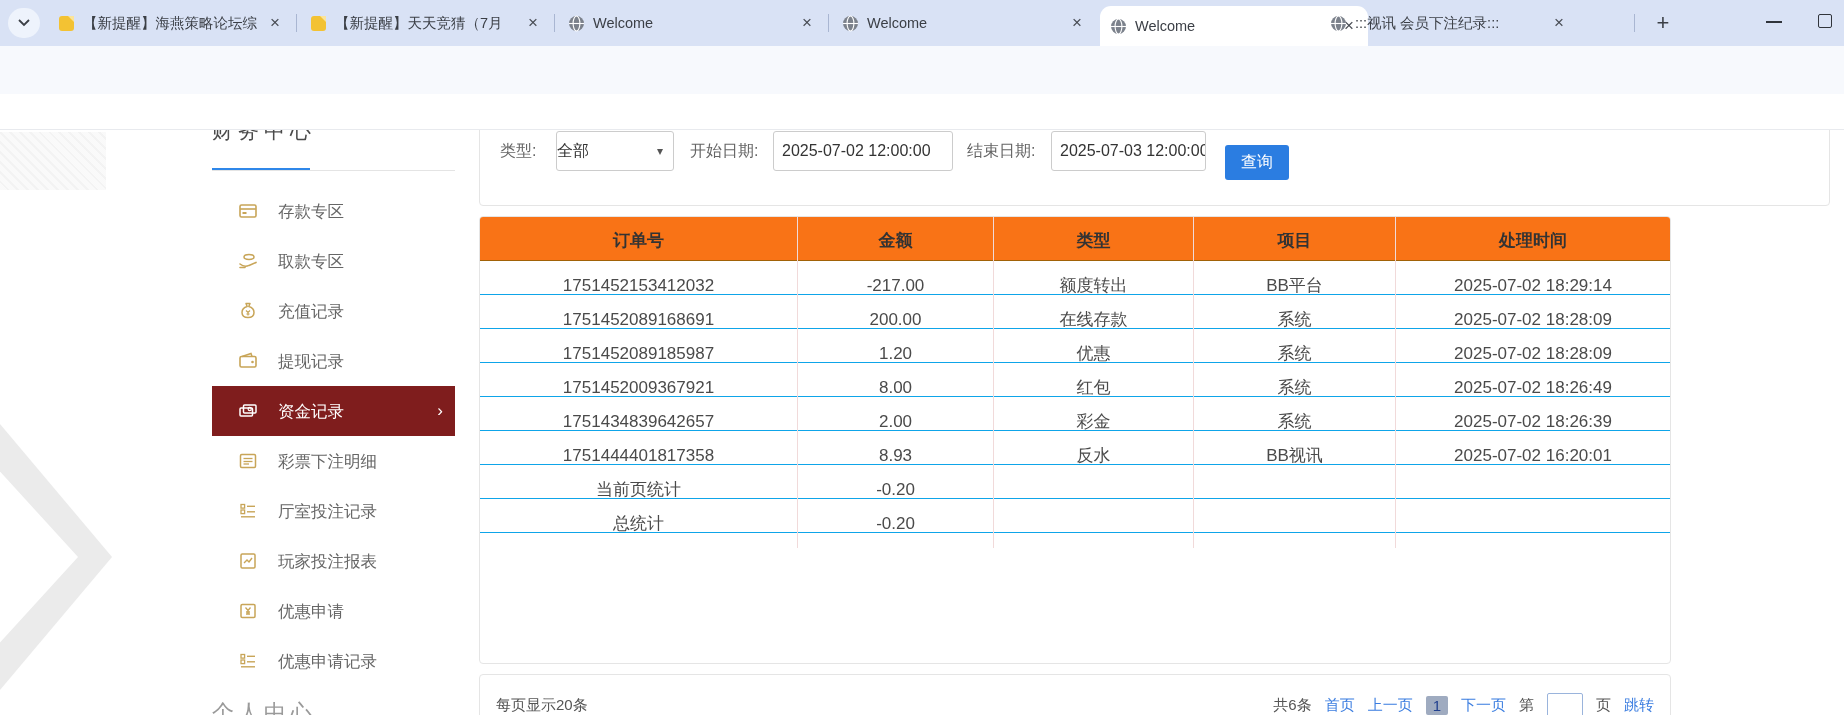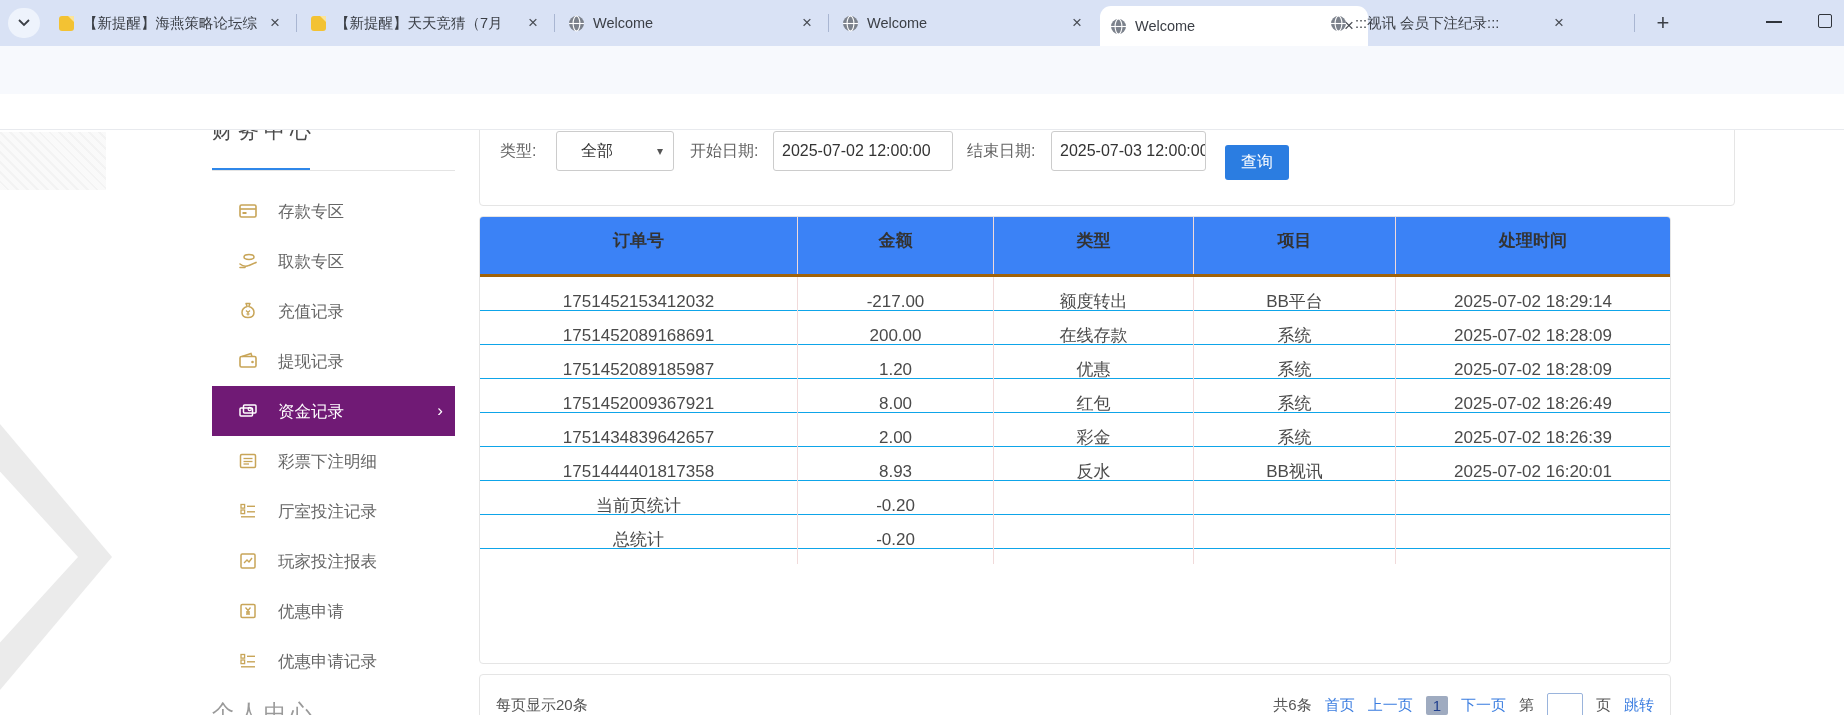--- a/index.html
+++ b/index.html
@@ -50,44 +50,44 @@
 
   
   #sb-header-clip{position:absolute;left:212px;top:0;width:150px;height:22px;overflow:hidden}
   #sb-header-clip span{display:block;transform:translateY(-13px);font-size:21px;color:#4a4a4a;letter-spacing:5px}
   #sb-underline{position:absolute;left:212px;top:38px;width:98px;height:3px;background:#2f87e9}
   #sb-line{position:absolute;left:212px;top:40px;width:243px;height:1px;background:#e4e4e4}
   #sb-menu{position:absolute;left:212px;top:56px;width:243px}
   .sb-item{position:relative;height:50px}
   .sb-item .sb-ic{position:absolute;left:26px;top:15px;width:20px;height:20px}
   .sb-item .sb-label{position:absolute;left:66px;top:0;line-height:50px;font-size:16.5px;color:#666}
-  .sb-item.active{background:#701a75}
+  .sb-item.active{background:#7f1d1d}
   .sb-item.active .sb-label{color:#fff}
   .sb-chevron{position:absolute;right:12px;top:0;line-height:50px;font-size:17px;color:#fff}
   #sb-footer{position:absolute;left:212px;top:568px;font-size:22px;color:#9a9a9a;letter-spacing:4px}
 
   
-  #filter-card{position:absolute;left:479px;top:-16px;width:1256px;height:92px;background:#fff;
+  #filter-card{position:absolute;left:479px;top:-16px;width:1351px;height:92px;background:#fff;
                border:1px solid #e5e5e5;border-radius:4px}
   .f-label{position:absolute;top:16px;height:40px;line-height:40px;font-size:16px;color:#666}
   .f-box{position:absolute;top:16px;height:40px;border:1px solid #ccc;border-radius:3px;background:#fff;
          font-size:16px;color:#333}
-  #type-select{width:118px;line-height:38px;padding-left:24px}
+  #type-select{width:118px;line-height:38px;padding-left:0}
   #type-select .sel-arrow{position:absolute;right:10px;top:0;line-height:38px;font-size:12px;color:#555}
   .f-input{padding-left:8px;font-family:"Liberation Sans","DejaVu Sans",sans-serif}
   #query-btn{position:absolute;left:745px;top:30px;width:64px;height:35px;background:#2b7de1;color:#fff;
              border:none;border-radius:3px;font-size:16px}
 
   
   #table-card{position:absolute;left:479px;top:86px;width:1192px;height:448px;background:#fff;
               border:1px solid #e5e5e5;border-radius:4px;overflow:hidden}
   .trow{display:grid;grid-template-columns:317px 196px 200px 202px 1fr;width:1190px}
   .trow>div{text-align:center;border-left:1px solid #f1dada}
   .trow>div:first-child{border-left:none}
-  #thead{height:60px;background:#3b82f6;border-bottom:3px solid #a16207}
+  #thead{height:44px;background:#f97316;border-bottom:1px solid #a16207}
   #thead>div{line-height:47px;font-size:17px;font-weight:bold;color:#333}
   .drow{height:34px;border-bottom:1px solid #0ea5e9}
   .drow>div{line-height:49px;font-size:17px;color:#4a4a4a}
 
   
   #footer-card{position:absolute;left:479px;top:544px;width:1192px;height:70px;background:#fff;
                border:1px solid #e5e5e5;border-radius:4px}
   #pagesize{position:absolute;left:16px;top:14px;line-height:32px;font-size:15px;color:#555}
   #pager{position:absolute;right:16px;top:14px;height:32px;display:flex;align-items:center;gap:13px;font-size:15px}
   .pg-text{color:#555}

